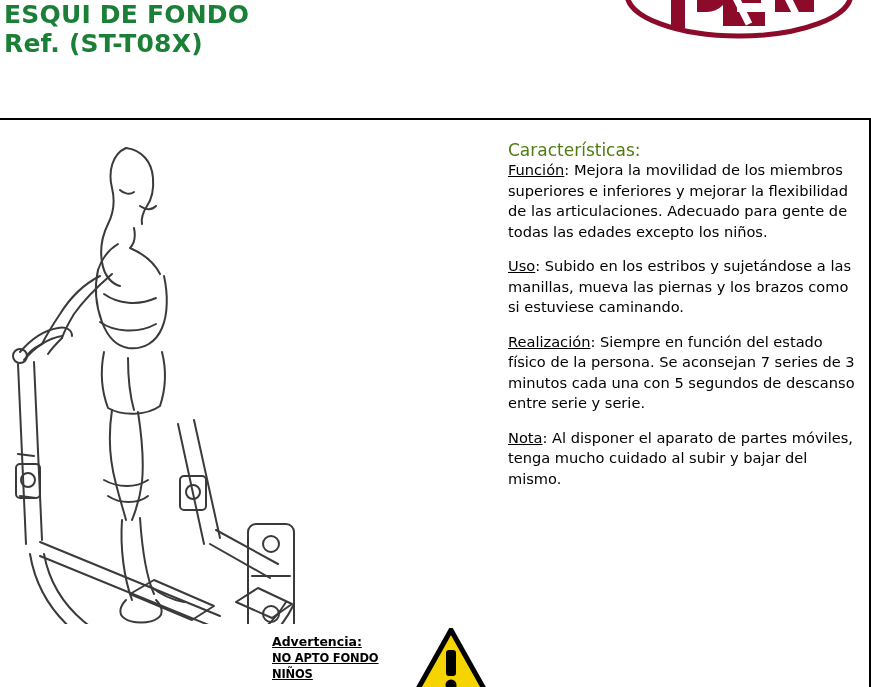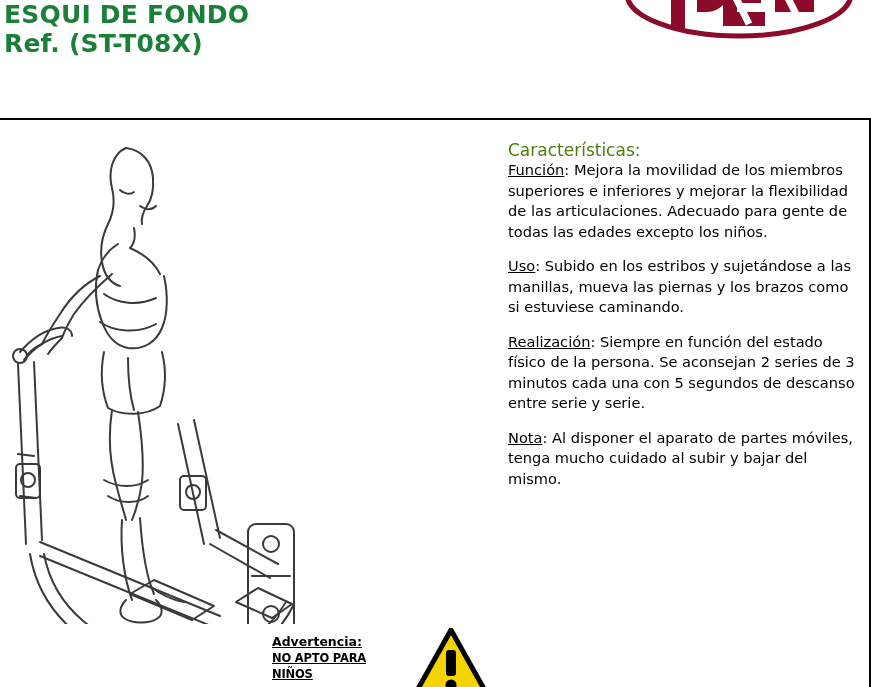--- a/index.html
+++ b/index.html
@@ -241,21 +241,21 @@
 
       <path d="M118 520 l54 0 l6 30 l-66 0z"></path>
       <path d="M104 552 c0 -8 16 -14 36 -14 c20 0 36 6 36 14 c0 10 -16 16 -36 16 c-20 0 -36 -6 -36 -16z"></path>
       <path d="M92 570 c0 -10 22 -18 48 -18 c26 0 48 8 48 18 c0 10 -22 18 -48 18 c-26 0 -48 -8 -48 -18z"></path>
     </svg>
   </div>
 
   <div class="warning">
     <div class="warning-text">
       <div class="w1">Advertencia:</div>
-      <div class="w2">NO APTO PARA NIÑOS</div>
+      <div class="w2">NO APTO FONDO NIÑOS</div>
     </div>
     <div class="warning-sign">
       <svg width="78" height="70" viewBox="0 0 78 70" xmlns="http://www.w3.org/2000/svg">
         <polygon points="39,2 76,68 2,68" fill="#f5d400" stroke="#000000" stroke-width="5" stroke-linejoin="round"></polygon>
         <rect x="34" y="22" width="10" height="26" rx="3" fill="#000000"></rect>
         <circle cx="39" cy="57" r="5.5" fill="#000000"></circle>
       </svg>
     </div>
   </div>
 
@@ -264,21 +264,21 @@
 
     <div class="para">
       <span class="lead">Función</span><span>: Mejora la movilidad de los miembros superiores e inferiores y mejorar la flexibilidad de las articulaciones. Adecuado para gente de todas las edades excepto los niños.</span>
     </div>
 
     <div class="para">
       <span class="lead">Uso</span><span>: Subido en los estribos y sujetándose a las manillas, mueva las piernas y los brazos como si estuviese caminando.</span>
     </div>
 
     <div class="para">
-      <span class="lead">Realización</span><span>: Siempre en función del estado físico de la persona. Se aconsejan 2 series de 3 minutos cada una con 5 segundos de descanso entre serie y serie.</span>
+      <span class="lead">Realización</span><span>: Siempre en función del estado físico de la persona. Se aconsejan 7 series de 3 minutos cada una con 5 segundos de descanso entre serie y serie.</span>
     </div>
 
     <div class="para">
       <span class="lead">Nota</span><span>: Al disponer el aparato de partes móviles, tenga mucho cuidado al subir y bajar del mismo.</span>
     </div>
   </div>
 
 </div>
 
 </body></html>

